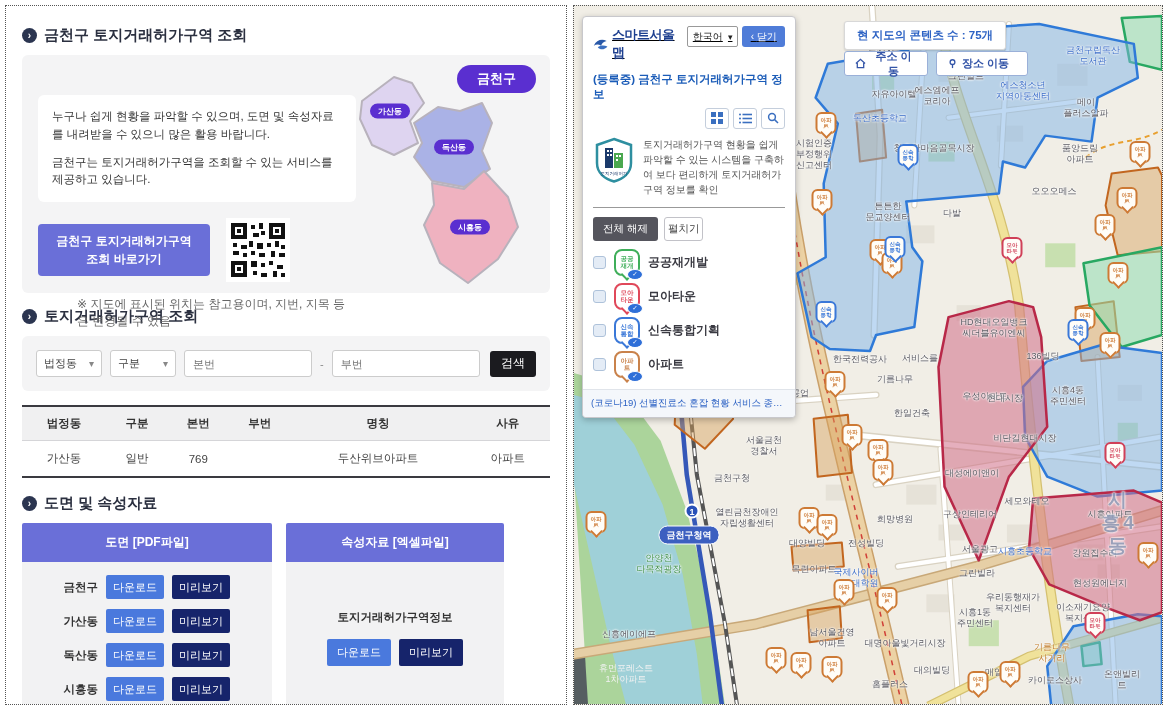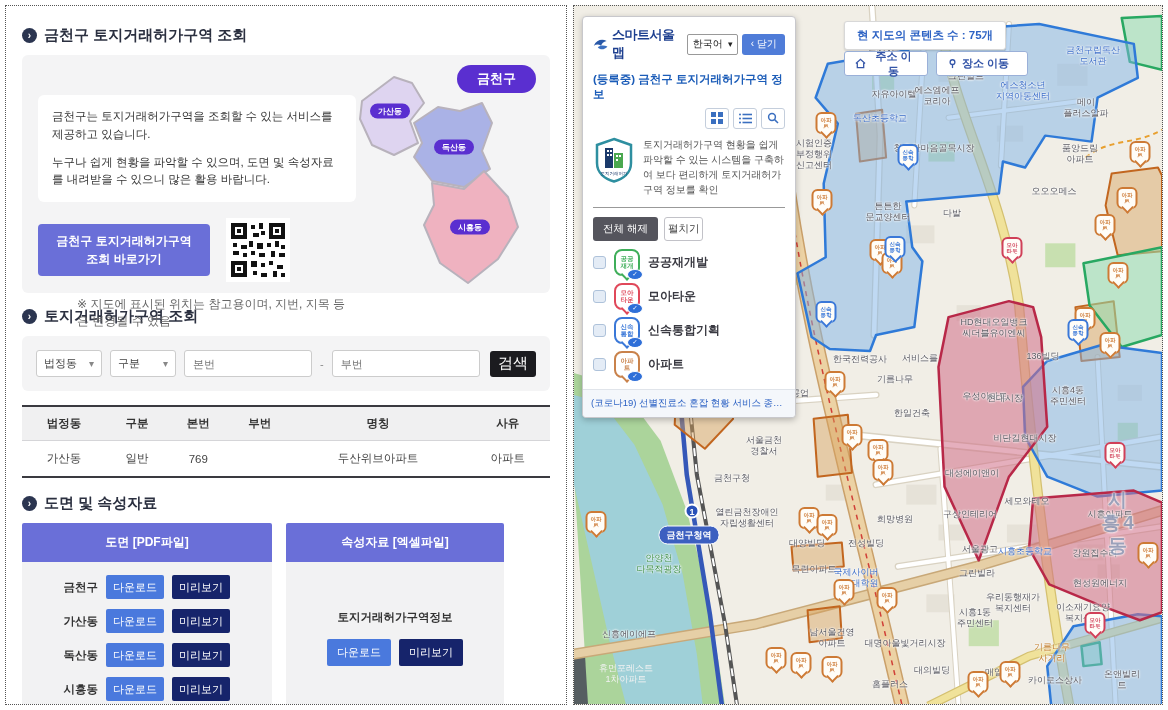--- a/index.html
+++ b/index.html
@@ -24,21 +24,21 @@
   .district-map { position:absolute; right:6px; top:4px; width:212px; height:232px; }
   .gu-badge { position:absolute; right:14px; top:10px; background:var(--badge-purple); color:#fff; font-size:13px; font-weight:bold; padding:5px 20px; border-radius:16px; }
   .d-pill { position:absolute; background:var(--badge-purple); color:#fff; font-size:8px; font-weight:bold; padding:2px 8px; border-radius:9px; transform:translate(-50%,-50%); }
 
   .search-box { background:#f4f4f5; border-radius:6px; padding:14px 14px; display:flex; align-items:center; gap:8px; margin-bottom:14px; }
   .sel { width:66px; height:27px; background:#fff; border:1px solid #ccc; border-radius:3px; font-size:11px; color:#444; display:flex; align-items:center; justify-content:space-between; padding:0 7px; cursor:pointer; }
   .sel::after { content:"\25BE"; color:#888; font-size:10px; }
   .txt { height:27px; border:1px solid #ccc; border-radius:3px; font-size:11px; padding:0 8px; font-family:inherit; color:#333; background:#fff; }
   .txt.bonbun { width:128px; } .txt.bubun { width:148px; }
   .dash { color:#888; font-size:11px; }
-  .search-btn { margin-left:auto; background:var(--search-black); color:#fff; border:none; border-radius:3px; width:46px; height:26px; font-size:15px; cursor:pointer; font-family:inherit; }
+  .search-btn { margin-left:auto; background:var(--search-black); color:#fff; border:none; border-radius:3px; width:46px; height:26px; font-size:12px; cursor:pointer; font-family:inherit; }
 
   table.result { width:100%; border-collapse:collapse; margin-bottom:16px; border-top:2px solid #3a3a40; border-bottom:2px solid #3a3a40; }
   table.result th { background:#f0f0f1; font-size:11.5px; color:#333; padding:9px 4px; border-bottom:1px solid #d5d5d8; font-weight:bold; }
   table.result td { font-size:11.5px; color:#444; padding:10px 4px; text-align:center; }
 
   .files-row { display:flex; gap:14px; }
   .file-box { display:flex; flex-direction:column; }
   .file-box.pdf { width:250px; } .file-box.excel { width:218px; }
   .file-head { background:var(--accent-purple); color:#fff; font-size:12px; font-weight:bold; text-align:center; padding:11px 0; border-radius:2px 2px 0 0; }
   .file-body { background:#f2f2f3; padding:13px 10px 12px; flex:1; }
@@ -63,21 +63,21 @@
   .ml.big { font-size:19px; color:#90a0bc; font-weight:bold; letter-spacing:3px; opacity:.85; }
   .station-pill { position:absolute; transform:translate(-50%,-50%); background:#3c5fc0; color:#fff; font-size:9px; font-weight:bold; padding:2px 7px; border-radius:9px; border:1px solid #fff; z-index:6; }
   .line-badge { position:absolute; width:15px; height:15px; border-radius:50%; background:#2850b8; color:#fff; font-size:9px; font-weight:bold; display:flex; align-items:center; justify-content:center; border:2px solid #fff; transform:translate(-50%,-50%); z-index:6; }
 
   .count-pill { left:270px; top:15px; background:#fff; border:1px solid #d8d8d8; border-radius:3px; color:var(--link-blue); font-size:11.5px; font-weight:bold; padding:6px 12px; z-index:10; box-shadow:0 1px 2px rgba(0,0,0,.15); }
   .ov-btn { top:45px; height:25px; background:#fff; border:1px solid #9ab0d8; border-radius:3px; color:#3455a8; font-size:11px; font-weight:bold; display:flex; align-items:center; gap:4px; padding:0 10px; cursor:pointer; z-index:10; font-family:inherit; }
   .ov-btn svg { display:block; }
 
   .panel { position:absolute; left:8px; top:10px; width:214px; background:#fff; border:1px solid #c8c8cc; border-radius:4px; z-index:20; box-shadow:0 2px 6px rgba(0,0,0,.25); }
   .p-pad { padding:9px 10px 0; }
-  .p-head { display:flex; align-items:center; gap:4px; }
+  .p-head { display:flex; align-items:flex-start; gap:4px;text-decoration:underline; }
   .p-logo { display:flex; align-items:center; gap:3px; color:#1d3f8f; font-size:13px; font-weight:bold; letter-spacing:-.5px; }
   .p-lang { margin-left:auto; width:54px; height:21px; border:1px solid #999; border-radius:2px; background:#fff; font-size:10px; color:#222; display:flex; align-items:center; justify-content:space-between; padding:0 5px; cursor:pointer; }
   .p-lang::after { content:"\25BE"; font-size:9px; }
   .p-close { width:45px; height:21px; background:#4f7cd8; border:none; border-radius:3px; color:#fff; font-size:10px; cursor:pointer; font-family:inherit; }
   .p-close::before { content:"\2039\00a0"; }
   .p-title { color:var(--panel-title); font-size:11.5px; font-weight:bold; margin-top:10px; line-height:1.3; }
   .p-icons { display:flex; justify-content:flex-end; gap:4px; margin-top:6px; }
   .p-ic { width:24px; height:21px; border:1px solid #c4cedc; border-radius:3px; background:#fff; display:flex; align-items:center; justify-content:center; cursor:pointer; }
   .p-info { display:flex; gap:8px; margin-top:8px; }
   .p-desc { font-size:10px; color:#555; line-height:1.5; flex:1; }
@@ -106,22 +106,22 @@
 
     <div class="sec-title">
       <span class="sec-bullet"></span>
       <span>금천구 토지거래허가구역 조회</span>
     </div>
 
     <div class="intro-box">
       <div class="intro-cols">
         <div class="intro-left">
           <div class="intro-text">
+            <p>누구나 쉽게 현황을 파악할 수 있으며, 도면 및 속성자료를 내려받을 수 있으니 많은 활용 바랍니다.</p>
             <p>금천구는 토지거래허가구역을 조회할 수 있는 서비스를 제공하고 있습니다.</p>
-            <p>누구나 쉽게 현황을 파악할 수 있으며, 도면 및 속성자료를 내려받을 수 있으니 많은 활용 바랍니다.</p>
           </div>
           <div class="shortcut-row">
             <button class="shortcut-btn">
               <span>금천구 토지거래허가구역</span><br>
               <span>조회 바로가기</span>
             </button>
             <svg class="qr" viewBox="0 0 58 58">
               <rect width="58" height="58" fill="#fff"></rect>
               <g fill="#111">
                 <rect x="2" y="2" width="16" height="16"></rect>

